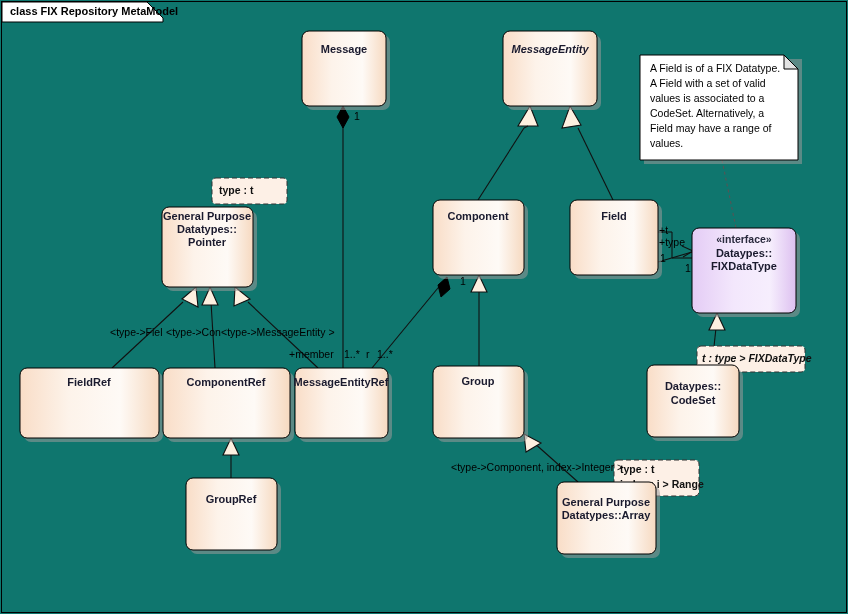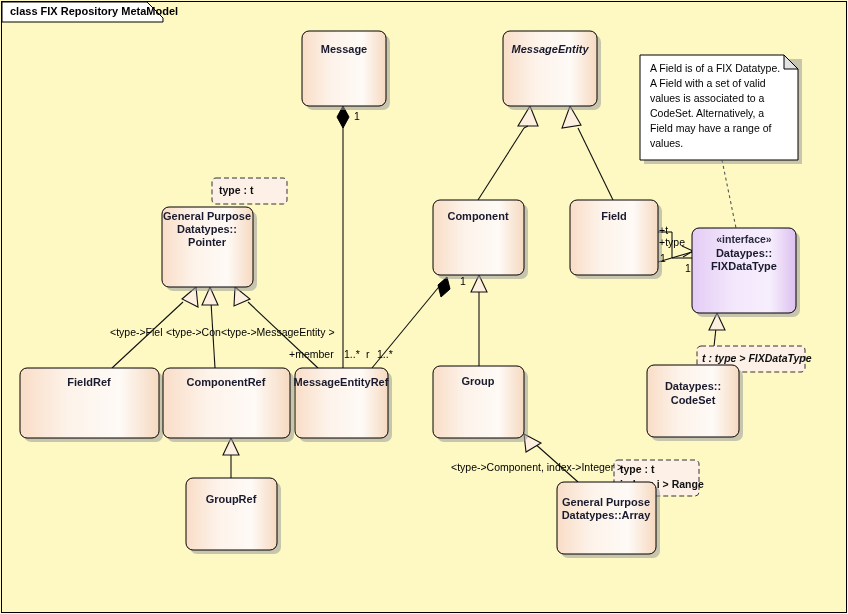--- a/index.html
+++ b/index.html
@@ -7,21 +7,21 @@
     padding: 0;
     background: #ffffff;
   }
   body {
     font-family: "Liberation Sans", sans-serif;
   }
   #canvas {
     position: relative;
     width: 848px;
     height: 614px;
-    background: #fef9c3;
+    background: #0f766e;
     overflow: hidden;
   }
   #diagram-svg {
     position: absolute;
     left: 0;
     top: 0;
   }
   .frame-rect {
     fill: none;
     stroke: #000000;

